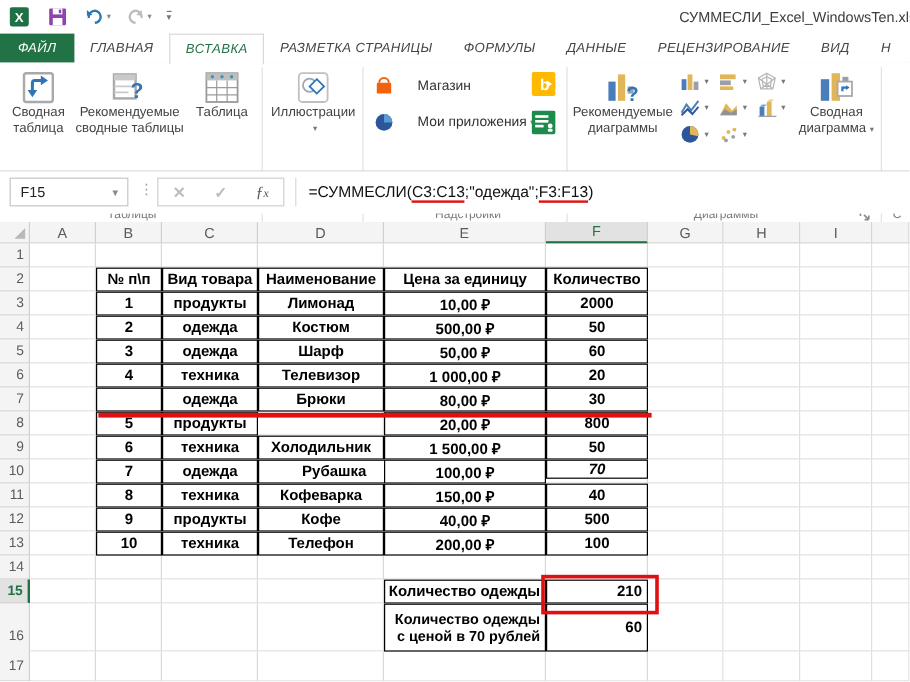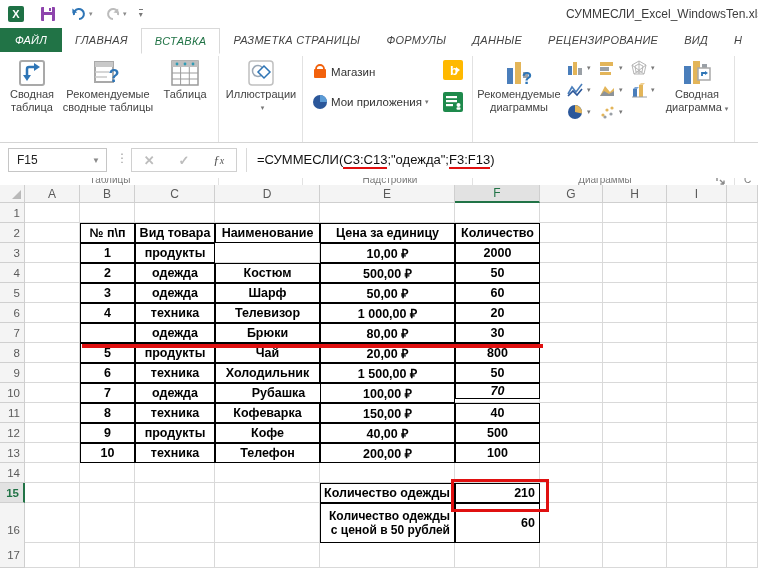--- a/index.html
+++ b/index.html
@@ -16,21 +16,21 @@
   .tab{height:24px;line-height:24px;padding:0 13px;font-size:11px;color:#444;white-space:nowrap;letter-spacing:.3px;position:relative;z-index:2;}
   .tab.file{background:#217346;color:#fff;padding:0 15px;}
   .tab.active{background:#fff;color:#217346;border:1px solid #d9d9d9;border-bottom:1px solid #fff;}
   
   #ribbon{left:0;top:52px;width:758px;height:90px;background:#fff;}
   #ribbon-bottom{left:0;top:142px;width:758px;height:1px;background:#d5d5d5;}
   .vdiv{width:1px;background:#e2e2e2;}
   .bigbtn{display:flex;flex-direction:column;align-items:center;color:#444;font-size:11px;line-height:13px;text-align:center;}
   .grouplabel{font-size:10px;color:#7a7a7a;text-align:center;white-space:nowrap;}
   .smallbtn{display:flex;align-items:center;font-size:11.5px;color:#333;white-space:nowrap;}
-  .smallbtn .lbl{margin-left:3px;}
+  .smallbtn .lbl{margin-left:20px;}
   .caret{font-size:7px;color:#777;margin-left:3px;}
   .minichart{display:flex;align-items:center;}
   
   #fbar{left:0;top:143px;width:758px;height:35px;background:#fff;}
   #namebox{left:8px;top:5px;width:99px;height:24px;border:1px solid #c6c6c6;background:#fff;font-size:12px;color:#222;display:flex;align-items:center;padding-left:8px;}
   #namebox .nb-caret{margin-left:auto;margin-right:6px;font-size:8px;color:#8a8a8a;}
   #fbar-dots{left:116px;top:8px;color:#a0a0a0;font-size:12px;letter-spacing:0;}
   #fxbox{left:131px;top:5px;width:106px;height:24px;border:1px solid #d0d0d0;display:flex;align-items:center;justify-content:space-around;background:#fff;}
   .fx-x{color:#bdbdbd;font-size:13px;font-weight:bold;}
   .fx-check{color:#bdbdbd;font-size:13px;font-weight:bold;}
@@ -513,20 +513,21 @@
       <div class="gcell" style="left: 603px; top: 358px; width: 64px; height: 25px;"></div>
       <div class="gcell" style="left: 667px; top: 358px; width: 60px; height: 25px;"></div>
       <div class="gcell" style="left: 727px; top: 358px; width: 31px; height: 25px;"></div>
       <div class="cell box" style="left: 80px; top: 38px; width: 55px; height: 20px;">№ п\п</div>
       <div class="cell box" style="left: 135px; top: 38px; width: 80px; height: 20px;">Вид товара</div>
       <div class="cell box" style="left: 215px; top: 38px; width: 105px; height: 20px;">Наименование</div>
       <div class="cell box" style="left: 320px; top: 38px; width: 135px; height: 20px;">Цена за единицу</div>
       <div class="cell box" style="left: 455px; top: 38px; width: 85px; height: 20px;">Количество</div>
       <div class="cell box" style="left: 80px; top: 58px; width: 55px; height: 20px;">1</div>
       <div class="cell box" style="left: 135px; top: 58px; width: 80px; height: 20px;">продукты</div>
+      <div class="cell box" style="left: 215px; top: 58px; width: 105px; height: 20px;">Лимонад</div>
       <div class="cell box" style="left: 320px; top: 58px; width: 135px; height: 20px;">10,00 ₽</div>
       <div class="cell box" style="left: 455px; top: 58px; width: 85px; height: 20px;">2000</div>
       <div class="cell box" style="left: 80px; top: 78px; width: 55px; height: 20px;">2</div>
       <div class="cell box" style="left: 135px; top: 78px; width: 80px; height: 20px;">одежда</div>
       <div class="cell box" style="left: 215px; top: 78px; width: 105px; height: 20px;">Костюм</div>
       <div class="cell box" style="left: 320px; top: 78px; width: 135px; height: 20px;">500,00 ₽</div>
       <div class="cell box" style="left: 455px; top: 78px; width: 85px; height: 20px;">50</div>
       <div class="cell box" style="left: 80px; top: 98px; width: 55px; height: 20px;">3</div>
       <div class="cell box" style="left: 135px; top: 98px; width: 80px; height: 20px;">одежда</div>
       <div class="cell box" style="left: 215px; top: 98px; width: 105px; height: 20px;">Шарф</div>
@@ -537,21 +538,20 @@
       <div class="cell box" style="left: 215px; top: 118px; width: 105px; height: 20px;">Телевизор</div>
       <div class="cell box" style="left: 320px; top: 118px; width: 135px; height: 20px;">1 000,00 ₽</div>
       <div class="cell box" style="left: 455px; top: 118px; width: 85px; height: 20px;">20</div>
       <div class="cell box" style="left: 80px; top: 138px; width: 55px; height: 20px;"></div>
       <div class="cell box" style="left: 135px; top: 138px; width: 80px; height: 20px;">одежда</div>
       <div class="cell box" style="left: 215px; top: 138px; width: 105px; height: 20px;">Брюки</div>
       <div class="cell box" style="left: 320px; top: 138px; width: 135px; height: 20px;">80,00 ₽</div>
       <div class="cell box" style="left: 455px; top: 138px; width: 85px; height: 20px;">30</div>
       <div class="cell box" style="left: 80px; top: 158px; width: 55px; height: 20px;">5</div>
       <div class="cell box" style="left: 135px; top: 158px; width: 80px; height: 20px;">продукты</div>
-      <div class="cell box" style="left: 215px; top: 158px; width: 105px; height: 20px;">Чай</div>
       <div class="cell box" style="left: 320px; top: 158px; width: 135px; height: 20px;">20,00 ₽</div>
       <div class="cell box" style="left: 455px; top: 158px; width: 85px; height: 20px;">800</div>
       <div class="cell box" style="left: 80px; top: 178px; width: 55px; height: 20px;">6</div>
       <div class="cell box" style="left: 135px; top: 178px; width: 80px; height: 20px;">техника</div>
       <div class="cell box" style="left: 215px; top: 178px; width: 105px; height: 20px;">Холодильник</div>
       <div class="cell box" style="left: 320px; top: 178px; width: 135px; height: 20px;">1 500,00 ₽</div>
       <div class="cell box" style="left: 455px; top: 178px; width: 85px; height: 20px;">50</div>
       <div class="cell box" style="left: 80px; top: 198px; width: 55px; height: 20px;">7</div>
       <div class="cell box" style="left: 135px; top: 198px; width: 80px; height: 20px;">одежда</div>
       <div class="cell box" style="left: 215px; top: 198px; width: 127px; height: 20px;">Рубашка</div>
@@ -567,20 +567,20 @@
       <div class="cell box" style="left: 215px; top: 238px; width: 105px; height: 20px;">Кофе</div>
       <div class="cell box" style="left: 320px; top: 238px; width: 135px; height: 20px;">40,00 ₽</div>
       <div class="cell box" style="left: 455px; top: 238px; width: 85px; height: 20px;">500</div>
       <div class="cell box" style="left: 80px; top: 258px; width: 55px; height: 20px;">10</div>
       <div class="cell box" style="left: 135px; top: 258px; width: 80px; height: 20px;">техника</div>
       <div class="cell box" style="left: 215px; top: 258px; width: 105px; height: 20px;">Телефон</div>
       <div class="cell box" style="left: 320px; top: 258px; width: 135px; height: 20px;">200,00 ₽</div>
       <div class="cell box" style="left: 455px; top: 258px; width: 85px; height: 20px;">100</div>
       <div class="cell box r" style="left: 320px; top: 298px; width: 135px; height: 20px;">Количество одежды</div>
       <div class="cell box r" style="left: 455px; top: 298px; width: 85px; height: 20px;">210</div>
-      <div class="cell box rw" style="left: 320px; top: 318px; width: 135px; height: 40px;">Количество одежды с ценой в 50 рублей</div>
+      <div class="cell box rw" style="left: 320px; top: 318px; width: 135px; height: 40px;">Количество одежды с ценой в 70 рублей</div>
       <div class="cell box r" style="left: 455px; top: 318px; width: 85px; height: 40px;">60</div>
     </div>
 
   <div class="ann" style="left:82px;top:344px;width:461px;height:4px;background:#e01010;"></div>
   <div class="ann" style="left:451px;top:479px;width:92px;height:27px;border:3px solid #e01010;"></div>
 
 </div>
 
 </body></html>

